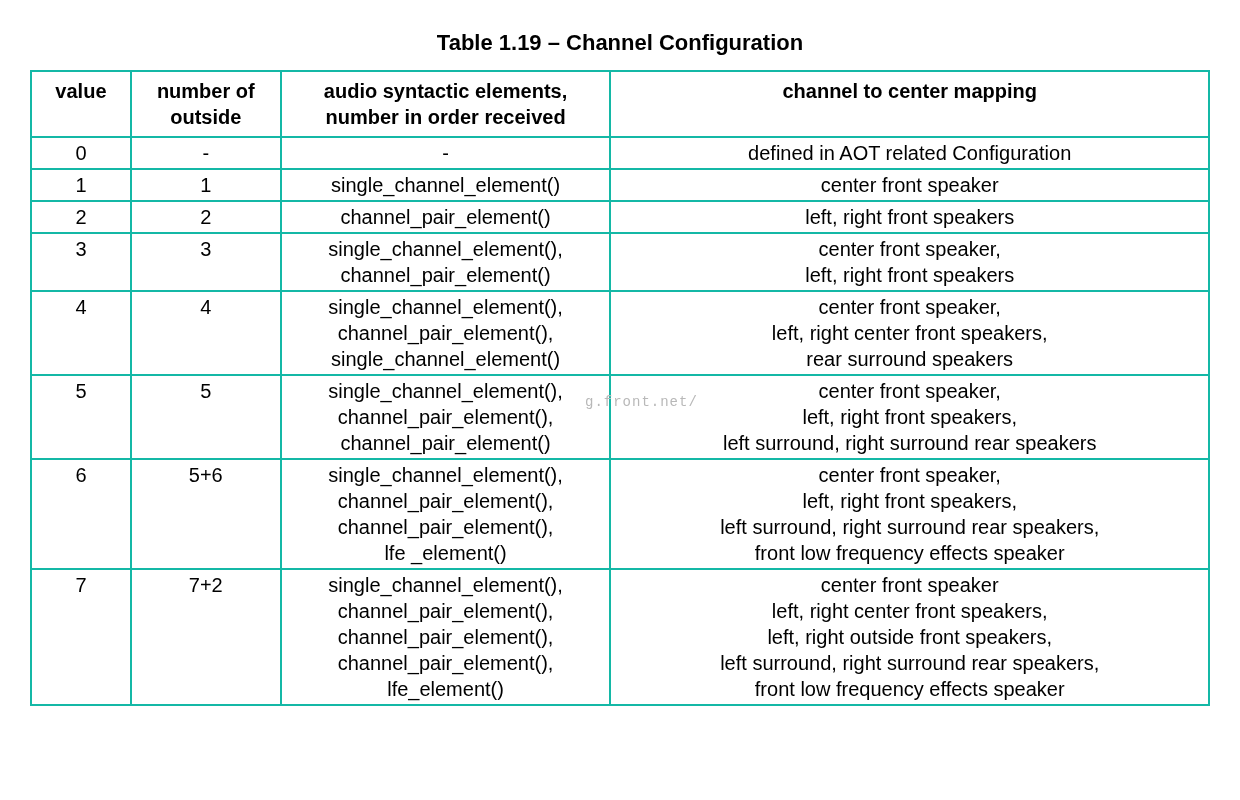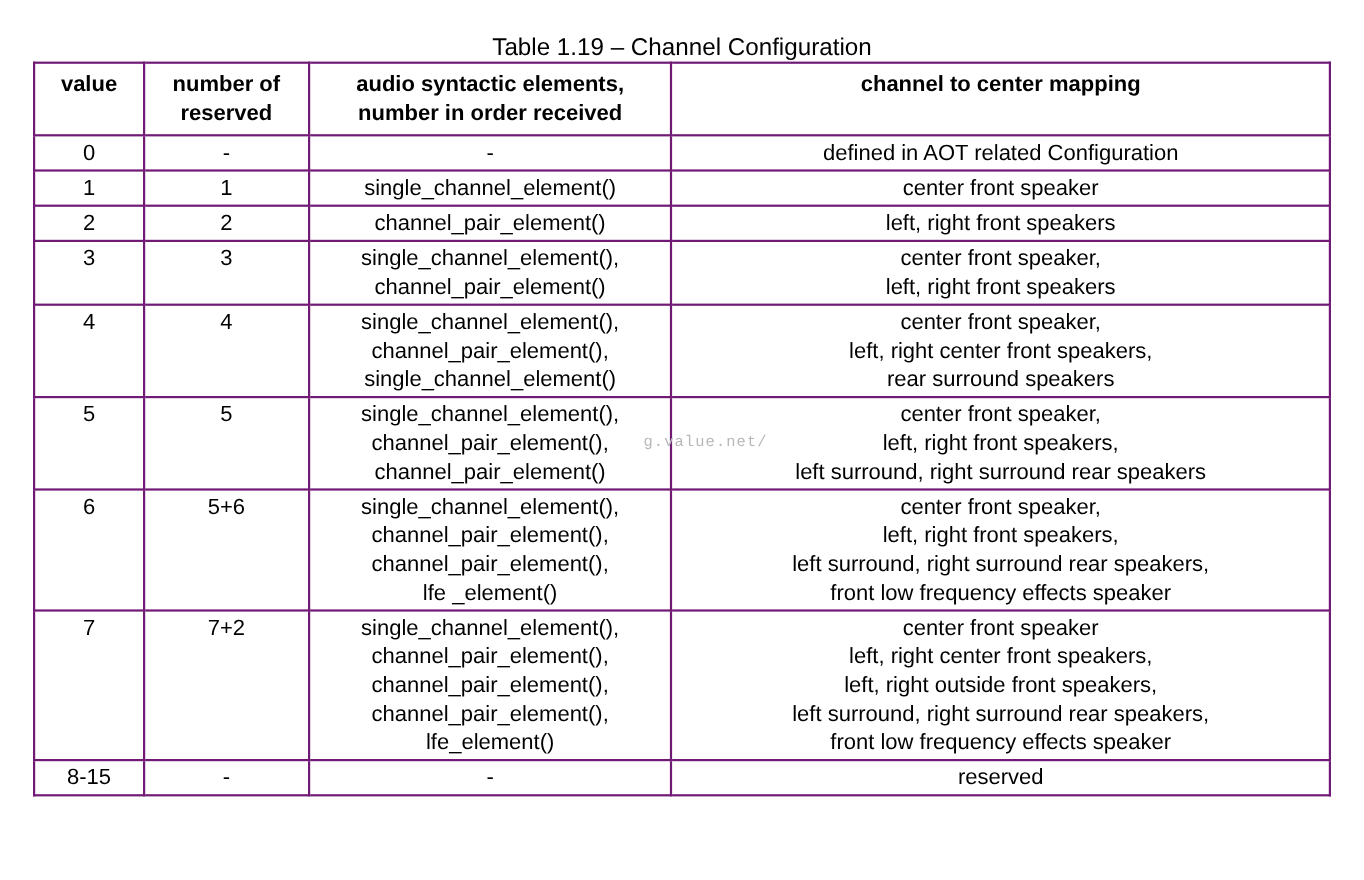--- a/index.html
+++ b/index.html
@@ -4,30 +4,31 @@
   <style>
     body {
       margin: 0;
       padding: 30px;
       font-family: Arial, Helvetica, sans-serif;
       background: #ffffff;
       color: #000000;
     }
     .title {
       text-align: center;
-      font-weight: normal;
+      font-weight: bold;
       font-size: 22px;
+      margin-bottom: 14px;
       width: 1180px;
     }
     table {
       border-collapse: collapse;
       width: 1180px;
     }
     th, td {
-      border: 2px solid #701a75;
+      border: 2px solid #14b8a6;
       text-align: center;
       vertical-align: top;
       font-size: 20px;
       line-height: 1.3;
       padding: 2px 6px;
     }
     th {
       font-weight: bold;
       padding: 6px 6px;
     }
@@ -56,21 +57,21 @@
   <colgroup>
     <col class="c1">
       <col class="c2">
       <col class="c3">
       <col class="c4">
   </colgroup>
   <thead>
     <tr>
       <th class="multiline">value</th>
       <th class="multiline">number of
-reserved</th>
+outside</th>
       <th class="multiline">audio syntactic elements,
 number in order received</th>
       <th class="multiline">channel to center mapping</th>
     </tr>
   </thead>
   <tbody id="tbody">
       <tr>
         <td class="multiline">0</td>
         <td class="multiline">-</td>
         <td class="multiline">-</td>
@@ -135,22 +136,16 @@
 channel_pair_element(),
 channel_pair_element(),
 channel_pair_element(),
 lfe_element()</td>
         <td class="multiline">center front speaker
 left, right center front speakers,
 left, right outside front speakers,
 left surround, right surround rear speakers,
 front low frequency effects speaker</td>
       </tr>
-      <tr>
-        <td class="multiline">8-15</td>
-        <td class="multiline">-</td>
-        <td class="multiline">-</td>
-        <td class="multiline">reserved</td>
-      </tr>
     </tbody>
 </table>
 
-<div class="watermark">g.value.net/</div>
+<div class="watermark">g.front.net/</div>
 
 </body></html>

